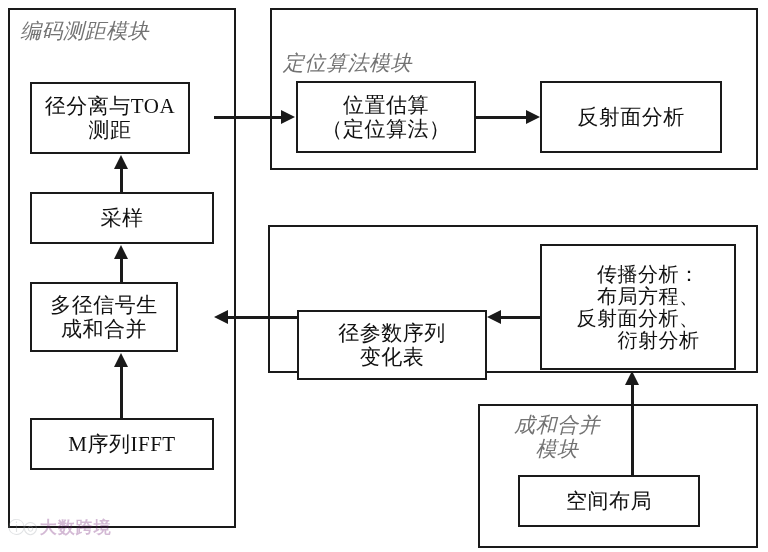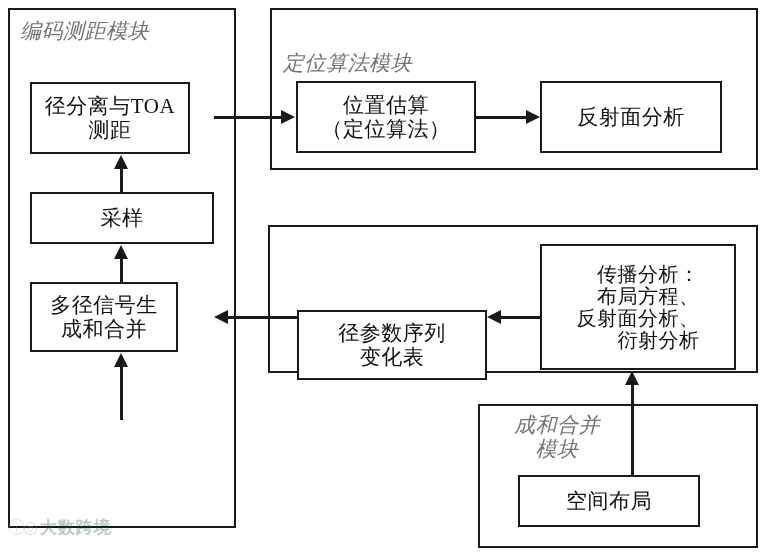--- a/index.html
+++ b/index.html
@@ -95,21 +95,21 @@
     pointer-events: none;
   }
   .wm-logo {
     font-size: 17px;
     color: #9aa0a6;
     font-family: "DejaVu Sans", sans-serif;
     letter-spacing: -2px;
   }
   .wm-text {
     font-size: 17px;
-    color: #14532d;
+    color: #701a75;
     font-weight: bold;
     font-family: "DejaVu Sans", sans-serif;
     letter-spacing: 1px;
   }
 </style>
 </head>
 <body>
 
 <div id="canvas">
 
@@ -117,20 +117,21 @@
   <div class="module-title" style="left:20px; top:20px;">编码测距模块</div>
 
   <div class="node" style="left:30px; top:82px; width:160px; height:72px;">径分离与TOA
 测距</div>
 
   <div class="node" style="left:30px; top:192px; width:184px; height:52px;">采样</div>
 
   <div class="node" style="left:30px; top:282px; width:148px; height:70px;">多径信号生
 成和合并</div>
 
+  <div class="node" style="left:30px; top:418px; width:184px; height:52px;">M序列IFFT</div>
 
   <div class="vline" style="left:120px; top:168px; height:26px;"></div>
   <div class="arrow arrow-up" style="left:114px; top:155px;"></div>
 
   <div class="vline" style="left:120px; top:258px; height:26px;"></div>
   <div class="arrow arrow-up" style="left:114px; top:245px;"></div>
 
   <div class="vline" style="left:120px; top:366px; height:54px;"></div>
   <div class="arrow arrow-up" style="left:114px; top:353px;"></div>
 

